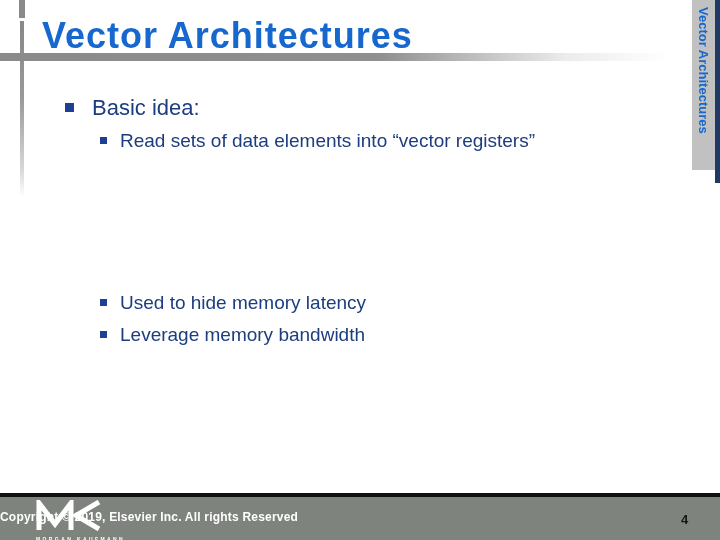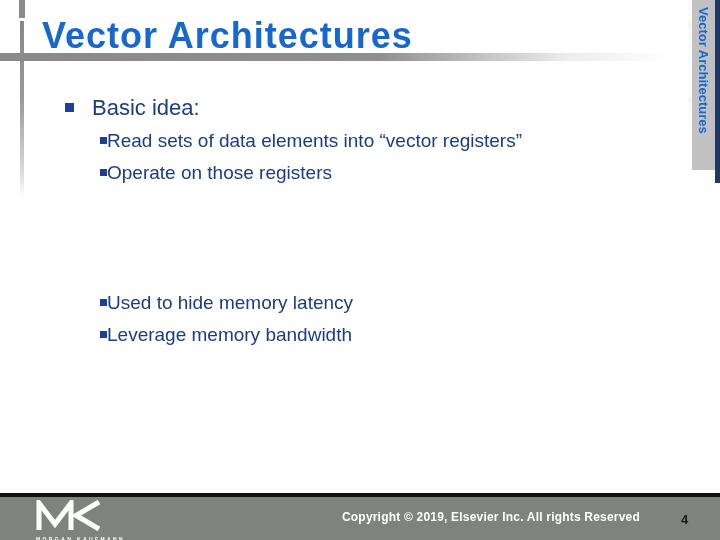--- a/index.html
+++ b/index.html
@@ -24,26 +24,26 @@
   .side-edge{position:absolute;left:715px;top:0;width:5px;height:183px;background:#1F3864;}
 
   
   .row{position:absolute;display:flex;align-items:flex-start;color:#1C3D7E;white-space:nowrap;}
   .row.l1{left:65px;font-size:22px;line-height:26px;}
   .row.l2{left:100px;font-size:19px;line-height:22px;}
   .sq{flex:none;background:#1F3F94;}
   .l1 .sq{width:9px;height:9px;margin-top:8px;}
   .l2 .sq{width:7px;height:7px;margin-top:7px;}
   .l1 .txt{margin-left:18px;}
-  .l2 .txt{}
+  .l2 .txt{margin-left:13px;}
 
   
   .footer-line{position:absolute;left:0;top:493px;width:720px;height:4px;background:#101010;}
   .footer-bar{position:absolute;left:0;top:497px;width:720px;height:43px;background:#7E847D;}
-  .copyright{position:absolute;left:0;top:510px;width:640px;text-align:right;
+  .copyright{position:absolute;left:0;top:510px;width:640px;text-align:left;
              font-size:12px;font-weight:bold;color:#ffffff;letter-spacing:.2px;}
   .page-num{position:absolute;left:681px;top:512px;font-size:13px;font-weight:bold;color:#151515;}
   .logo{position:absolute;left:36px;top:500px;width:130px;}
   .logo-sub{margin-top:1px;font-size:5px;letter-spacing:2.4px;font-weight:bold;color:#ffffff;white-space:nowrap;}
 </style>
 </head>
 <body>
 
 <div class="slide">
 
@@ -59,24 +59,20 @@
   <div class="side-edge"></div>
 
   <div class="row l1" style="top:95px">
     <span class="sq"></span>
     <span class="txt">Basic idea:</span>
   </div>
   <div class="row l2" style="top:130px">
     <span class="sq"></span>
     <span class="txt">Read sets of data elements into “vector registers”</span>
   </div>
-  <div class="row l2" style="top:162px">
-    <span class="sq"></span>
-    <span class="txt">Operate on those registers</span>
-  </div>
 
   <div class="row l2" style="top:324px">
     <span class="sq"></span>
     <span class="txt">Leverage memory bandwidth</span>
   </div>
   <div class="row l2" style="top:292px">
     <span class="sq"></span>
     <span class="txt">Used to hide memory latency</span>
   </div>
 

